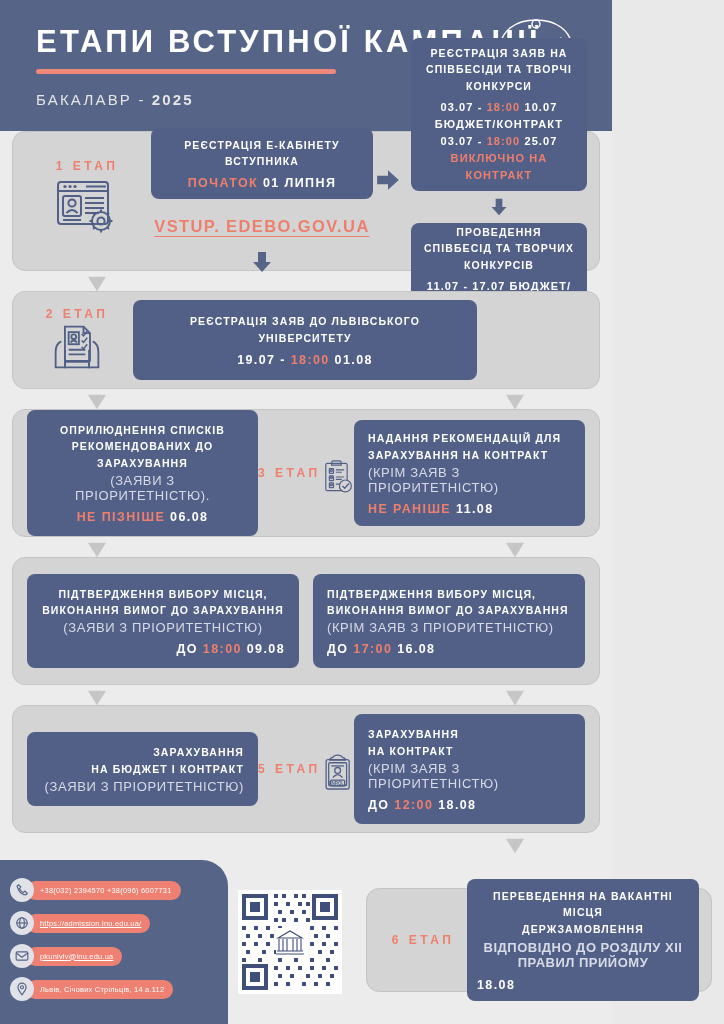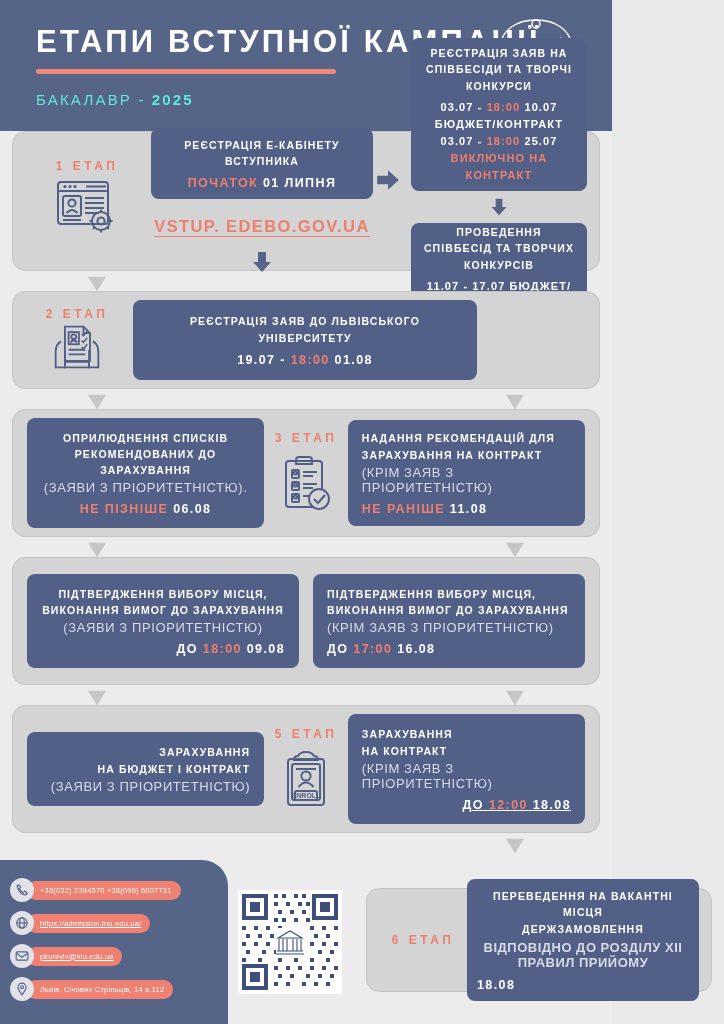--- a/index.html
+++ b/index.html
@@ -24,21 +24,21 @@
     font-weight: bold;
     letter-spacing: 3.2px;
     line-height: 1;
   }
   .header .rule {
     width: 300px; height: 5px; border-radius: 3px;
     background: #ef8a7a; margin-top: 12px;
   }
   .header .sub {
     margin-top: 17px;
-    color: #5eead4;
+    color: #e5e5e5;
     font-size: 15px;
     letter-spacing: 2.2px;
   }
   .header .sub .yr { font-weight: bold; margin-left: 6px; }
   .crest { position: absolute; right: 22px; top: 12px; width: 108px; height: 110px; }
 
   
   .stage {
     position: relative;
     margin: 0 12px 10px 12px;
@@ -88,21 +88,21 @@
     text-decoration: underline; text-underline-offset: 4px; text-align:center;
   }
   .rowline { font-size: 11px; font-weight: bold; letter-spacing: 1.1px; line-height: 1.55; text-align:center;}
 
   
   .s2 { height: 98px; padding: 8px 12px; }
 
   
   .tri { height: 128px; padding: 10px 14px; justify-content: space-between; }
   .tri .col { width: 272px; }
-  .tri .center { width: 96px; display:flex; flex-direction:column; align-items:center; }
+  .tri .center { width: 96px; display:flex; flex-direction:row; align-items:center; }
 
   
   .footer-wrap { position:absolute; left:0; bottom:0; width:724px; height:164px; }
   .contact-panel {
     position:absolute; left:0; bottom:0; width:228px; height:164px;
     background:#566488; border-top-right-radius: 26px;
   }
   .contact-row { display:flex; align-items:center; margin: 0 0 9px 10px; }
   .contact-ico {
     width:24px; height:24px; border-radius:50%; background:#e0e2e8;
@@ -381,21 +381,21 @@
           <rect x="15" y="42" width="22" height="9" rx="1.5"></rect>
         </g>
         <text x="26" y="49" font-size="7" fill="#526088" text-anchor="middle" font-family="Liberation Sans, sans-serif" font-weight="bold">ENROLL</text>
       </svg>
     </div>
     <div class="col">
       <div class="card" style="padding:12px 14px;">
         <div class="ttl" style="text-align:left;">ЗАРАХУВАННЯ</div>
         <div class="ttl" style="text-align:left;">НА КОНТРАКТ</div>
         <div class="note" style="text-align:left;">(КРІМ ЗАЯВ З ПРІОРИТЕТНІСТЮ)</div>
-        <div class="dateline" style="text-align:right;text-decoration:underline;">
+        <div class="dateline" style="text-align:left;">
           <span class="white">ДО</span>
           <span class="coral">12:00</span>
           <span class="white">18.08</span>
         </div>
       </div>
     </div>
   </div>
 
   <div style="display:flex;justify-content:flex-end;padding:0 86px;margin:-6px 0 0;">
     <svg width="22" height="18" viewBox="0 0 24 20">

